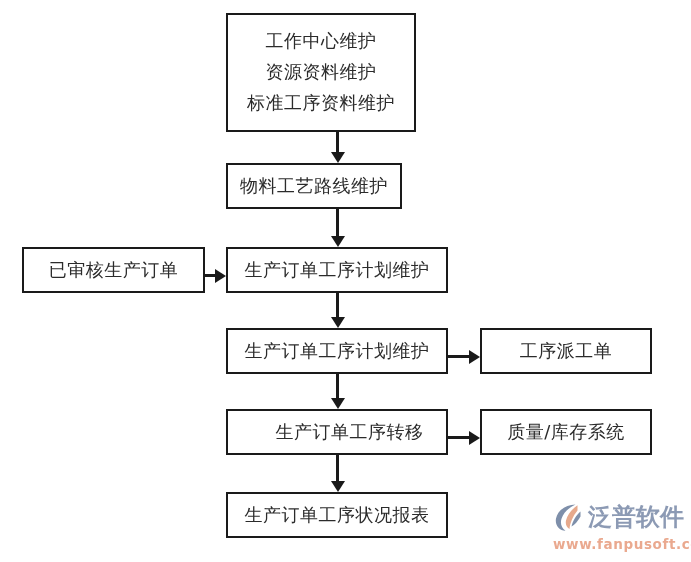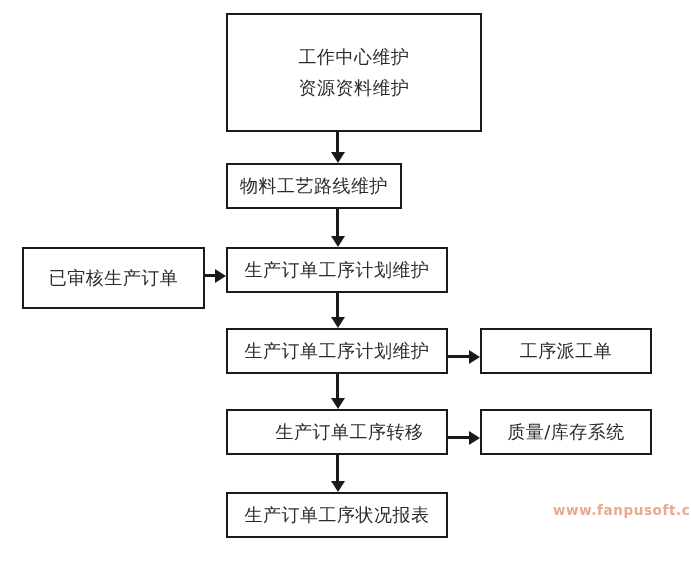--- a/index.html
+++ b/index.html
@@ -27,23 +27,23 @@
     color: #2b2b2b;
     font-size: 18px;
     line-height: 1.72;
     letter-spacing: 0.5px;
     white-space: nowrap;
   }
   .node .line {
     display: block;
   }
   
-  #node-master      { left: 226px; top: 13px;  width: 256px; height: 119px; }
+  #node-master      { left: 226px; top: 13px;  width: 190px; height: 119px; }
   #node-routing     { left: 226px; top: 163px; width: 176px; height: 46px;  }
-  #node-approved    { left: 22px;  top: 247px; width: 183px; height: 62px;  }
+  #node-approved    { left: 22px;  top: 247px; width: 183px; height: 46px;  }
   #node-generate    { left: 226px; top: 247px; width: 222px; height: 46px;  }
   #node-plan-maint  { left: 226px; top: 328px; width: 222px; height: 46px;  }
   #node-dispatch    { left: 480px; top: 328px; width: 172px; height: 46px; font-family: Liberation Serif, serif;  }
   #node-transfer    { left: 226px; top: 409px; width: 222px; height: 46px; padding-left: 25px;  }
   #node-qc-inv      { left: 480px; top: 409px; width: 172px; height: 46px;  }
   #node-status-rpt  { left: 226px; top: 492px; width: 222px; height: 46px;  }
 
   
   .conn {
     position: absolute;
@@ -131,20 +131,21 @@
   }
 </style>
 </head>
 <body>
 
 <div id="canvas">
 
   <div class="node" id="node-master">
     <span class="line">工作中心维护</span>
     <span class="line">资源资料维护</span>
+    <span class="line">标准工序资料维护</span>
   </div>
 
   <div class="node" id="node-routing">
     <span class="line">物料工艺路线维护</span>
   </div>
 
   <div class="node" id="node-approved">
     <span class="line">已审核生产订单</span>
   </div>
 
@@ -206,16 +207,24 @@
     <div class="shaft-h"></div>
     <div class="head-right"></div>
   </div>
 
   <div class="conn horiz" id="conn-transfer-qc">
     <div class="shaft-h"></div>
     <div class="head-right"></div>
   </div>
 
   <div id="watermark">
+    <div id="wm-row">
+      <svg id="wm-mark" viewBox="0 0 32 31">
+        <path d="M22.5 2.5 C13 2.5 4.5 8.5 3 16.5 C1.8 23 6 28.5 12.5 28.8 C8.5 26 7 21.5 8.5 16.8 C10.5 10.5 16 5.5 22.5 2.5 Z" fill="#7e8faa"></path>
+        <path d="M24.5 3.2 C19 7 14.5 12.5 13 18.5 C12.2 22 13.5 25.5 16.5 27 C17 21 20 14 24.5 8.5 Z" fill="#e6a98c"></path>
+        <path d="M27.5 9.5 C23 13.5 19.5 19 18.5 24.5 C21.5 23 25 19 27.5 14.5 Z" fill="#7e8faa"></path>
+      </svg>
+      <div id="wm-brand">泛普软件</div>
+    </div>
     <div id="wm-url">www.fanpusoft.com</div>
   </div>
 
 </div>
 
 </body></html>

